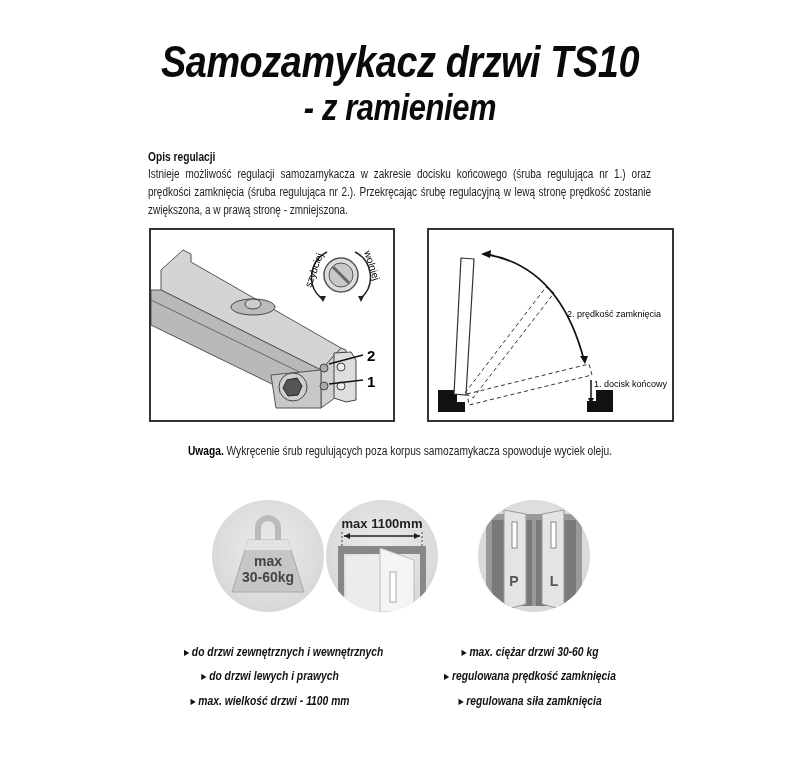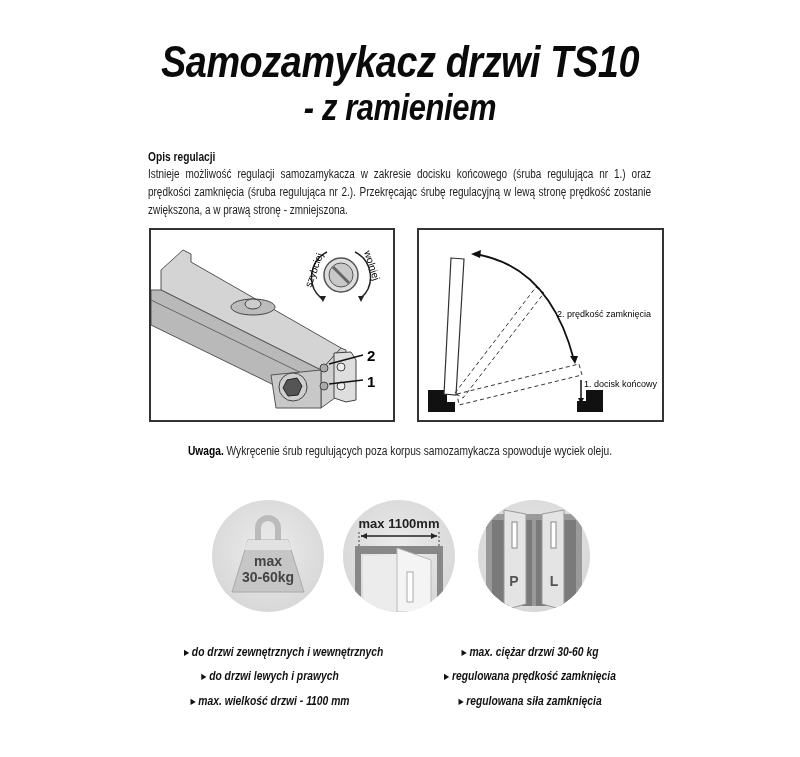--- a/index.html
+++ b/index.html
@@ -19,21 +19,21 @@
       transform: scaleX(0.85); transform-origin: left;
     }
     .opis-body {
       position: absolute; left: 148px; top: 165px; width: 606px; font-size: 12px; line-height: 18px;
       transform: scaleX(0.83); transform-origin: left top; text-align: justify; color: #222;
     }
     .panel {
       position: absolute; top: 228px; height: 190px; border: 2px solid #333; background: #fff;
     }
     .panel.left { left: 149px; width: 242px; }
-    .panel.right { left: 417px; width: 243px; }
+    .panel.right { left: 427px; width: 243px; }
     .panel svg { position: absolute; left: 0; top: 0; }
     .uwaga {
       position: absolute; left: 0; width: 800px; top: 444px; text-align: center; font-size: 12px;
       transform: scaleX(0.85); color: #222;
     }
     .uwaga b { color: #000; }
     .circle {
       position: absolute; top: 500px; width: 112px; height: 112px; border-radius: 50%;
       background: radial-gradient(circle at 50% 45%, #ececec 0%, #dcdcdc 60%, #cfcfcf 100%);
       overflow: hidden;
@@ -118,21 +118,21 @@
 <div class="circle" style="left:212px;">
   <svg width="112" height="112" viewBox="0 0 112 112">
     <path d="M46,40 L46,28 A10,10 0 0 1 66,28 L66,40" fill="none" stroke="#bbb" stroke-width="6"></path>
     <polygon points="36,40 76,40 92,92 20,92" fill="#c6c6c6" stroke="#aaa"></polygon>
     <polygon points="36,40 76,40 80,50 32,50" fill="#e2e2e2"></polygon>
     <text x="56" y="66" text-anchor="middle" font-size="14" font-weight="bold" fill="#444" font-family="Liberation Sans, sans-serif">max</text>
     <text x="56" y="82" text-anchor="middle" font-size="14" font-weight="bold" fill="#444" font-family="Liberation Sans, sans-serif">30-60kg</text>
   </svg>
 </div>
 
-<div class="circle" style="left:343px;">
+<div class="circle" style="left:326px;">
   <svg width="112" height="112" viewBox="0 0 112 112">
     <text x="56" y="28" text-anchor="middle" font-size="13" font-weight="bold" fill="#222" font-family="Liberation Sans, sans-serif">max 1100mm</text>
     <line x1="18" y1="36" x2="94" y2="36" stroke="#222" stroke-width="1.5"></line>
     <polygon points="18,36 24,33 24,39" fill="#222"></polygon>
     <polygon points="94,36 88,33 88,39" fill="#222"></polygon>
     <line x1="16" y1="32" x2="16" y2="112" stroke="#444" stroke-dasharray="2,2"></line>
     <line x1="96" y1="32" x2="96" y2="112" stroke="#444" stroke-dasharray="2,2"></line>
     <rect x="12" y="46" width="88" height="8" fill="#888"></rect>
     <rect x="12" y="46" width="6" height="66" fill="#888"></rect>
     <rect x="94" y="46" width="6" height="66" fill="#888"></rect>

